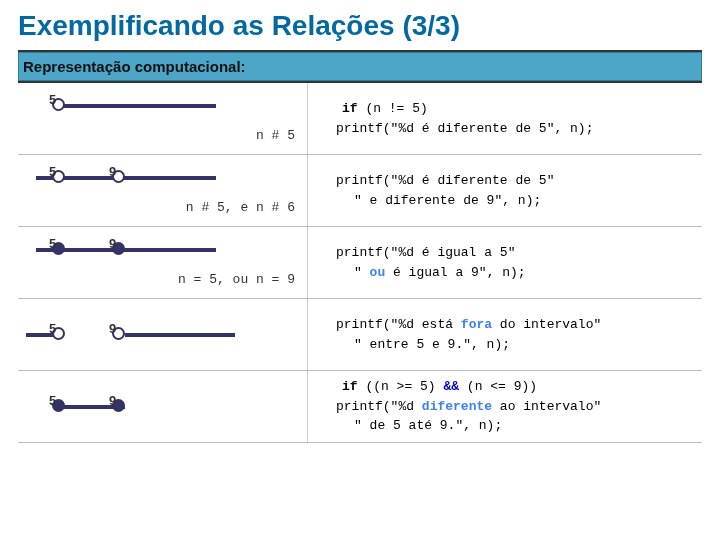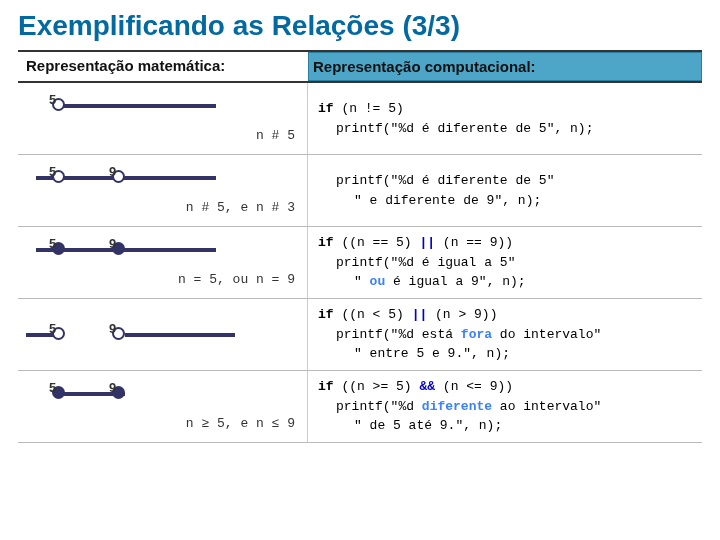--- a/index.html
+++ b/index.html
@@ -68,40 +68,40 @@
     .math-label {
       font-size: 13px;
       font-family: 'Courier New', monospace;
       color: #333;
       margin-top: 10px;
       text-align: right;
       padding-right: 4px;
     }
     .code-line {
       line-height: 1.5;
+      margin-left: 24px;
     }
     .kw-if { color: #000; font-weight: bold; }
     .kw-blue { color: #0000cc; font-weight: bold; }
     .kw-red { color: #3b82f6; font-weight: bold; }
     .indent { margin-left: 18px; }
     .indent2 { margin-left: 36px; }
     .nl-canvas {
       position: relative;
       width: 200px;
       height: 22px;
     }
   </style>
 </head>
 <body>
 
 <h1>Exemplificando as Relações (3/3)</h1>
 <hr class="header-divider">
 
 <div class="col-headers">
-  <div class="col-math">Representação matemática:</div>
   <div class="col-comp">Representação computacional:</div>
 </div>
 
 <div class="row">
   <div class="cell-math">
 
     <div class="nl-canvas" style="width:220px; position:relative; height:24px;">
 
       <div style="position:absolute;top:10px;left:30px;width:160px;height:4px;background:#336;"></div>
 
@@ -121,21 +121,21 @@
 
     <div class="nl-canvas" style="width:220px;position:relative;height:24px;">
       <div style="position:absolute;top:10px;left:10px;width:180px;height:4px;background:#336;"></div>
 
       <div style="position:absolute;top:4px;left:26px;width:13px;height:13px;border-radius:50%;border:2.5px solid #336;background:#fff;"></div>
 
       <div style="position:absolute;top:4px;left:86px;width:13px;height:13px;border-radius:50%;border:2.5px solid #336;background:#fff;"></div>
       <span style="position:absolute;top:-2px;left:23px;font-size:13px;font-weight:bold;color:#333;">5</span>
       <span style="position:absolute;top:-2px;left:83px;font-size:13px;font-weight:bold;color:#333;">9</span>
     </div>
-    <div class="math-label">n # 5, e n # 3</div>
+    <div class="math-label">n # 5, e n # 6</div>
   </div>
   <div class="cell-comp">
     <div class="code-line indent">printf("%d é diferente de 5"</div>
     <div class="code-line indent2">" e diferente de 9", n);</div>
   </div>
 </div>
 
 <div class="row">
   <div class="cell-math">
 
@@ -144,21 +144,20 @@
 
       <div style="position:absolute;top:4px;left:26px;width:13px;height:13px;border-radius:50%;border:2.5px solid #336;background:#336;"></div>
 
       <div style="position:absolute;top:4px;left:86px;width:13px;height:13px;border-radius:50%;border:2.5px solid #336;background:#336;"></div>
       <span style="position:absolute;top:-2px;left:23px;font-size:13px;font-weight:bold;color:#333;">5</span>
       <span style="position:absolute;top:-2px;left:83px;font-size:13px;font-weight:bold;color:#333;">9</span>
     </div>
     <div class="math-label">n = 5, ou n = 9</div>
   </div>
   <div class="cell-comp">
-    <div class="code-line"><span class="kw-if">if</span> ((n == 5) <span class="kw-blue">||</span> (n == 9))</div>
     <div class="code-line indent">printf("%d é igual a 5"</div>
     <div class="code-line indent2">" <span class="kw-red">ou</span> é igual a 9", n);</div>
   </div>
 </div>
 
 <div class="row">
   <div class="cell-math">
 
     <div class="nl-canvas" style="width:220px;position:relative;height:24px;">
 
@@ -167,39 +166,37 @@
       <div style="position:absolute;top:10px;left:99px;width:110px;height:4px;background:#336;"></div>
 
       <div style="position:absolute;top:4px;left:26px;width:13px;height:13px;border-radius:50%;border:2.5px solid #336;background:#fff;"></div>
 
       <div style="position:absolute;top:4px;left:86px;width:13px;height:13px;border-radius:50%;border:2.5px solid #336;background:#fff;"></div>
       <span style="position:absolute;top:-2px;left:23px;font-size:13px;font-weight:bold;color:#333;">5</span>
       <span style="position:absolute;top:-2px;left:83px;font-size:13px;font-weight:bold;color:#333;">9</span>
     </div>
   </div>
   <div class="cell-comp">
-    <div class="code-line"><span class="kw-if">if</span> ((n &lt; 5) <span class="kw-blue">||</span> (n &gt; 9))</div>
     <div class="code-line indent">printf("%d está <span class="kw-red">fora</span> do intervalo"</div>
     <div class="code-line indent2">" entre 5 e 9.", n);</div>
   </div>
 </div>
 
 <div class="row">
   <div class="cell-math">
 
     <div class="nl-canvas" style="width:220px;position:relative;height:24px;">
 
       <div style="position:absolute;top:10px;left:30px;width:69px;height:4px;background:#336;"></div>
 
       <div style="position:absolute;top:4px;left:26px;width:13px;height:13px;border-radius:50%;border:2.5px solid #336;background:#336;"></div>
 
       <div style="position:absolute;top:4px;left:86px;width:13px;height:13px;border-radius:50%;border:2.5px solid #336;background:#336;"></div>
       <span style="position:absolute;top:-2px;left:23px;font-size:13px;font-weight:bold;color:#333;">5</span>
       <span style="position:absolute;top:-2px;left:83px;font-size:13px;font-weight:bold;color:#333;">9</span>
     </div>
-    <div class="math-label">n ≥ 5, e n ≤ 9</div>
   </div>
   <div class="cell-comp">
     <div class="code-line"><span class="kw-if">if</span> ((n &gt;= 5) <span class="kw-blue">&amp;&amp;</span> (n &lt;= 9))</div>
     <div class="code-line indent">printf("%d <span class="kw-red">diferente</span> ao intervalo"</div>
     <div class="code-line indent2">" de 5 até 9.", n);</div>
   </div>
 </div>
 
 </body></html>

